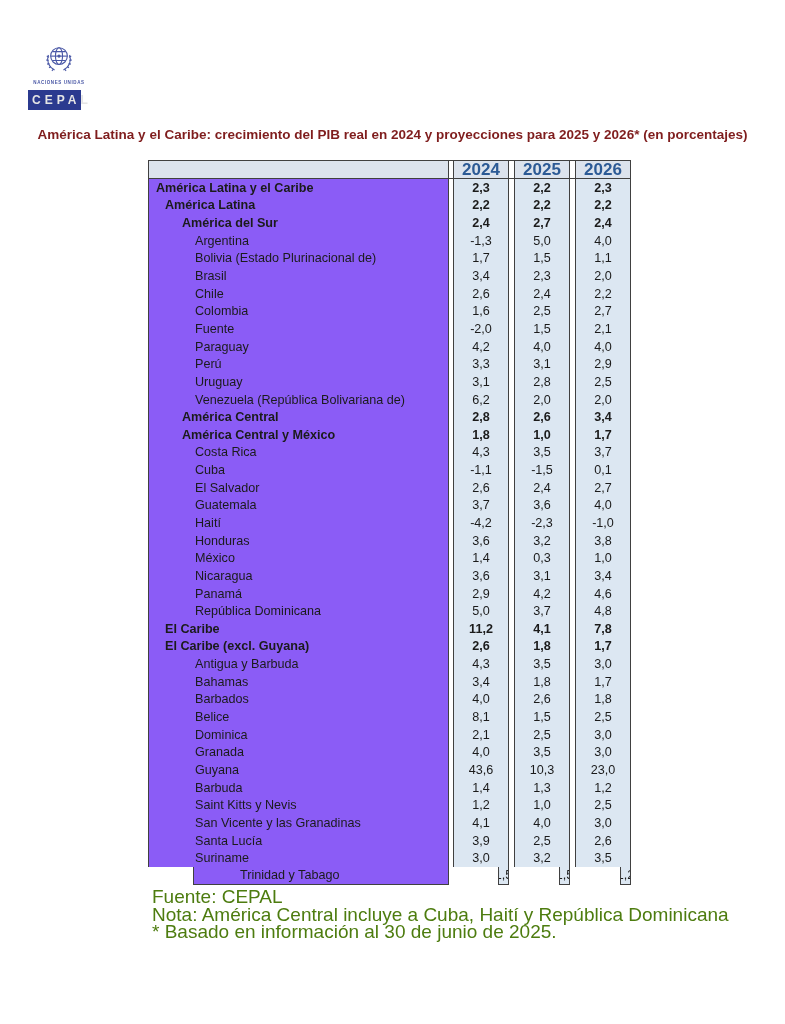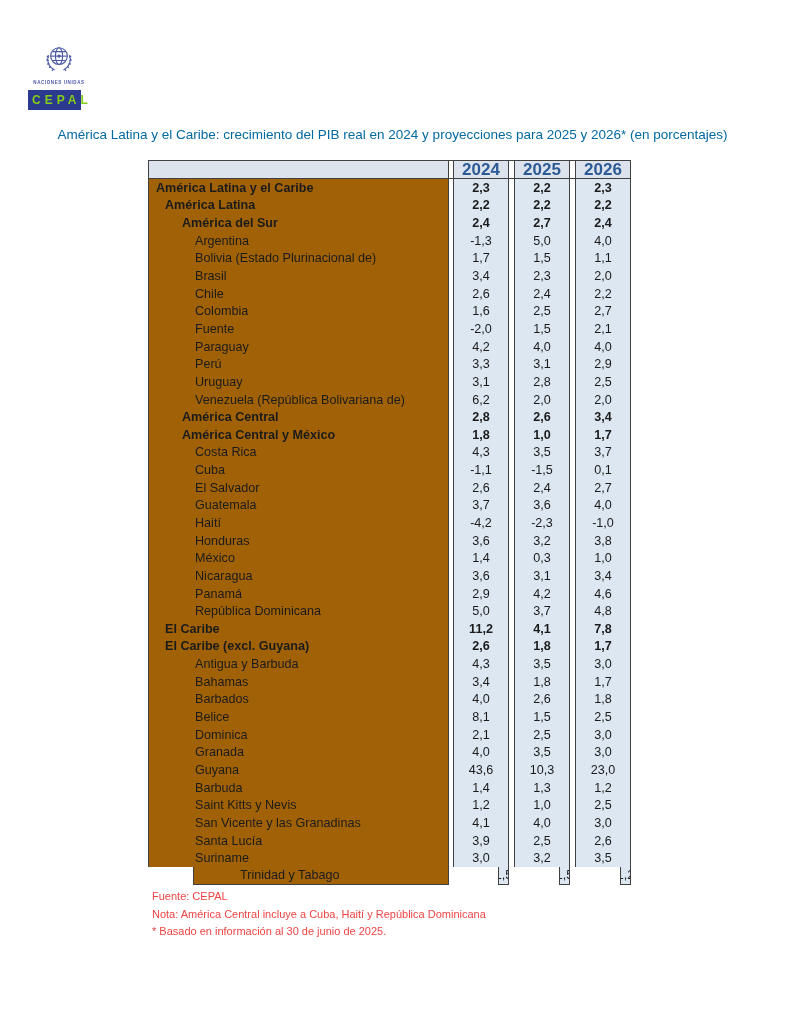--- a/index.html
+++ b/index.html
@@ -11,49 +11,49 @@
     --navy:#2b3a8f;
     --emblem:#4a58a6;
   }
   html,body{margin:0;padding:0;background:#fff;}
   body{font-family:"Liberation Sans","DejaVu Sans",sans-serif;}
   .page{position:relative;width:785px;height:1024px;background:#ffffff;overflow:hidden;margin:0 auto;}
 
   
   .logo-block{position:absolute;left:28px;top:45px;width:62px;text-align:center;}
   .un-caption{font-size:4.5px;font-weight:bold;letter-spacing:.6px;color:var(--emblem);margin-top:1px;white-space:nowrap;}
-  .cepal-box{margin-top:5px;background:var(--navy);color:#84cc16;font-weight:bold;font-size:12px;letter-spacing:4px;padding:3px 0 3px 4px;width:53px;text-align:center;box-sizing:border-box;}
+  .cepal-box{margin-top:5px;background:var(--navy);color:#e5e5e5;font-weight:bold;font-size:12px;letter-spacing:4px;padding:3px 0 3px 4px;width:53px;text-align:center;box-sizing:border-box;}
 
   
-  .doc-title{position:absolute;left:0;right:0;top:127px;text-align:center;font-weight:normal;font-size:13.5px;color:#0369a1;}
+  .doc-title{position:absolute;left:0;right:0;top:127px;text-align:center;font-weight:bold;font-size:13.5px;color:#7f1d1d;}
 
   
   .gdp-grid{
     position:absolute;left:148px;top:160px;
     display:grid;
     grid-template-columns:301px 4px 56px 5px 56px 5px 56px;
     grid-template-rows:19px;
     grid-auto-rows:17.65px;
   }
   .cell{box-sizing:border-box;display:flex;align-items:center;overflow:hidden;white-space:nowrap;font-size:12.6px;color:var(--txt);}
-  .name-cell{background:#a16207;border-left:1px solid var(--b);border-right:1px solid var(--b);}
+  .name-cell{background:#8b5cf6;border-left:1px solid var(--b);border-right:1px solid var(--b);}
   .val-cell{background:var(--cellbg);border-left:1px solid var(--b);border-right:1px solid var(--b);justify-content:center;}
   .spacer{background:#fff;}
   .header-cell{background:var(--hdrbg);border-top:1px solid var(--b);border-bottom:1px solid var(--b);}
   .header-spacer{background:#fff;border-top:1px solid var(--b);border-bottom:1px solid var(--b);}
   .year-cell{color:var(--yearblue);font-weight:bold;font-size:17px;}
   .bold{font-weight:bold;}
   .last{border-bottom:1px solid var(--b);margin-left:45px;}
   .lvl0{padding-left:7px;}
   .lvl1{padding-left:16px;}
   .lvl2{padding-left:33px;}
   .lvl3{padding-left:46px;}
 
   
-  .notes{position:absolute;left:152px;top:888px;font-size:11px;color:#ef4444;line-height:17.6px;}
+  .notes{position:absolute;left:152px;top:888px;font-size:19px;color:#4d7c0f;line-height:17.6px;}
 </style>
 </head>
 <body>
 
 <div class="page">
 
   <div class="logo-block">
     <svg width="34" height="30" viewBox="0 0 30 27">
       <g stroke="#4a58a6" fill="none" stroke-width="1">
         <circle cx="15" cy="10" r="7.5"></circle>

